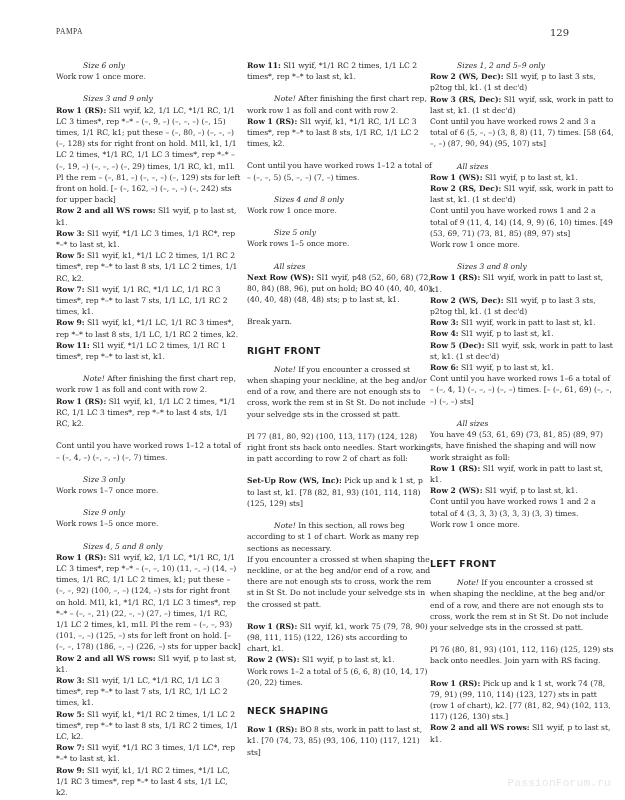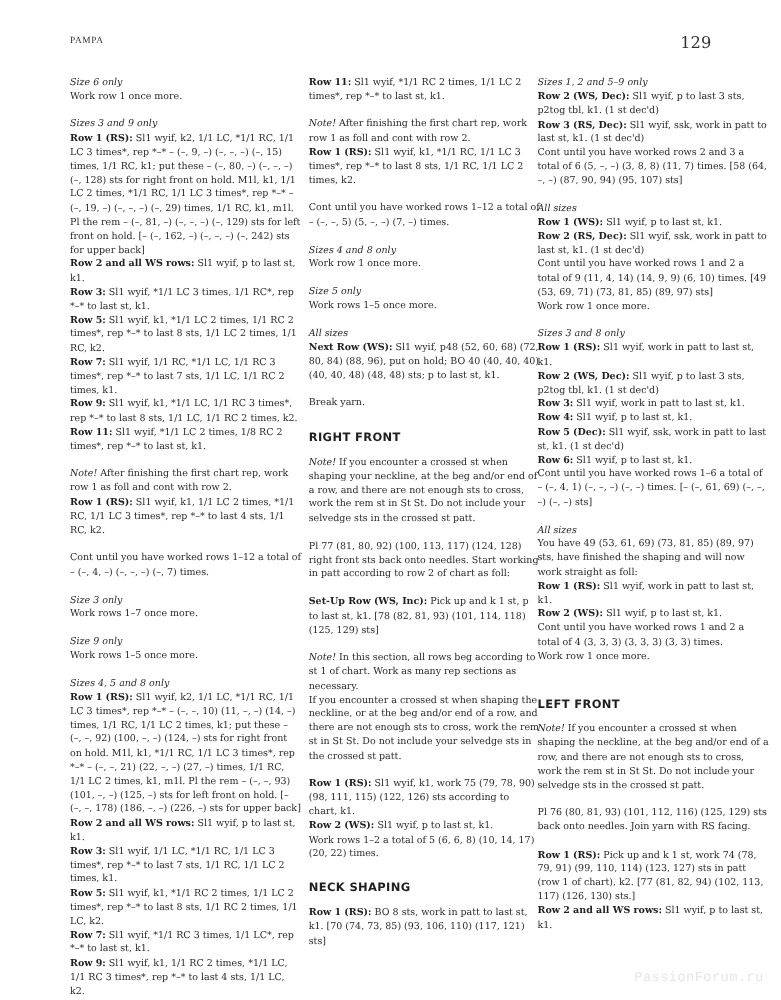--- a/index.html
+++ b/index.html
@@ -1,26 +1,26 @@
 <!DOCTYPE html>
 <html><head>
 <meta charset="utf-8">
 <style>
   html, body { margin:0; padding:0; background:#ffffff; }
   body { width:625px; height:800px; position:relative; overflow:hidden;
          font-family:"DejaVu Serif", serif; color:#2a2a2a; }
   .running-head { position:absolute; top:27px; left:56px; font-size:7.5px; letter-spacing:0.5px; color:#333; font-family:Liberation Serif, serif; }
-  .page-num { position:absolute; top:27px; right:56px; font-size:13px; color:#333; }
+  .page-num { position:absolute; top:27px; right:56px; font-size:10px; color:#333; }
   .col { position:absolute; top:60px; width:185px; font-size:7.6px; line-height:11.2px; }
   .col.c1 { left:56px; }
   .col.c2 { left:247px; }
   .col.c3 { left:430px; }
   .p { margin:0; }
   .gap { height:11px; }
-  .it { font-style:italic; }
+  .it { font-style:italic;margin-left:27px; }
   .b { font-weight:bold; color:#1f1f1f;margin-top:44px; }
   .h { font-family:"DejaVu Sans", sans-serif; font-weight:bold; font-size:9.2px; letter-spacing:0.3px; color:#1f1f1f; margin:6px 0 8px 0; }
   .watermark { position:absolute; right:14px; bottom:11px; font-family:Liberation Mono, monospace; font-size:11px; color:#e6e6e6; letter-spacing:0.3px; }
 </style>
 </head>
 <body>
 
 <div class="running-head">PAMPA</div>
 <div class="page-num">129</div>
 
@@ -28,21 +28,21 @@
     <p class="p it">Size 6 only</p>
     <p class="p">Work row 1 once more.</p>
     <div class="gap"></div>
     <p class="p it">Sizes 3 and 9 only</p>
     <p class="p"><span class="b">Row 1 (RS):</span><span> Sl1 wyif, k2, 1/1 LC, *1/1 RC, 1/1 LC 3 times*, rep *–* – (–, 9, –) (–, –, –) (–, 15) times, 1/1 RC, k1; put these – (–, 80, –) (–, –, –) (–, 128) sts for right front on hold. M1l, k1, 1/1 LC 2 times, *1/1 RC, 1/1 LC 3 times*, rep *–* – (–, 19, –) (–, –, –) (–, 29) times, 1/1 RC, k1, m1l. Pl the rem – (–, 81, –) (–, –, –) (–, 129) sts for left front on hold. [– (–, 162, –) (–, –, –) (–, 242) sts for upper back]</span></p>
     <p class="p"><span class="b">Row 2 and all WS rows:</span><span> Sl1 wyif, p to last st, k1.</span></p>
     <p class="p"><span class="b">Row 3:</span><span> Sl1 wyif, *1/1 LC 3 times, 1/1 RC*, rep *–* to last st, k1.</span></p>
     <p class="p"><span class="b">Row 5:</span><span> Sl1 wyif, k1, *1/1 LC 2 times, 1/1 RC 2 times*, rep *–* to last 8 sts, 1/1 LC 2 times, 1/1 RC, k2.</span></p>
     <p class="p"><span class="b">Row 7:</span><span> Sl1 wyif, 1/1 RC, *1/1 LC, 1/1 RC 3 times*, rep *–* to last 7 sts, 1/1 LC, 1/1 RC 2 times, k1.</span></p>
     <p class="p"><span class="b">Row 9:</span><span> Sl1 wyif, k1, *1/1 LC, 1/1 RC 3 times*, rep *–* to last 8 sts, 1/1 LC, 1/1 RC 2 times, k2.</span></p>
-    <p class="p"><span class="b">Row 11:</span><span> Sl1 wyif, *1/1 LC 2 times, 1/8 RC 2 times*, rep *–* to last st, k1.</span></p>
+    <p class="p"><span class="b">Row 11:</span><span> Sl1 wyif, *1/1 LC 2 times, 1/1 RC 1 times*, rep *–* to last st, k1.</span></p>
     <div class="gap"></div>
     <p class="p"><span class="it">Note!</span><span> After finishing the first chart rep, work row 1 as foll and cont with row 2.</span></p>
     <p class="p"><span class="b">Row 1 (RS):</span><span> Sl1 wyif, k1, 1/1 LC 2 times, *1/1 RC, 1/1 LC 3 times*, rep *–* to last 4 sts, 1/1 RC, k2.</span></p>
     <div class="gap"></div>
     <p class="p">Cont until you have worked rows 1–12 a total of – (–, 4, –) (–, –, –) (–, 7) times.</p>
     <div class="gap"></div>
     <p class="p it">Size 3 only</p>
     <p class="p">Work rows 1–7 once more.</p>
     <div class="gap"></div>
     <p class="p it">Size 9 only</p>

